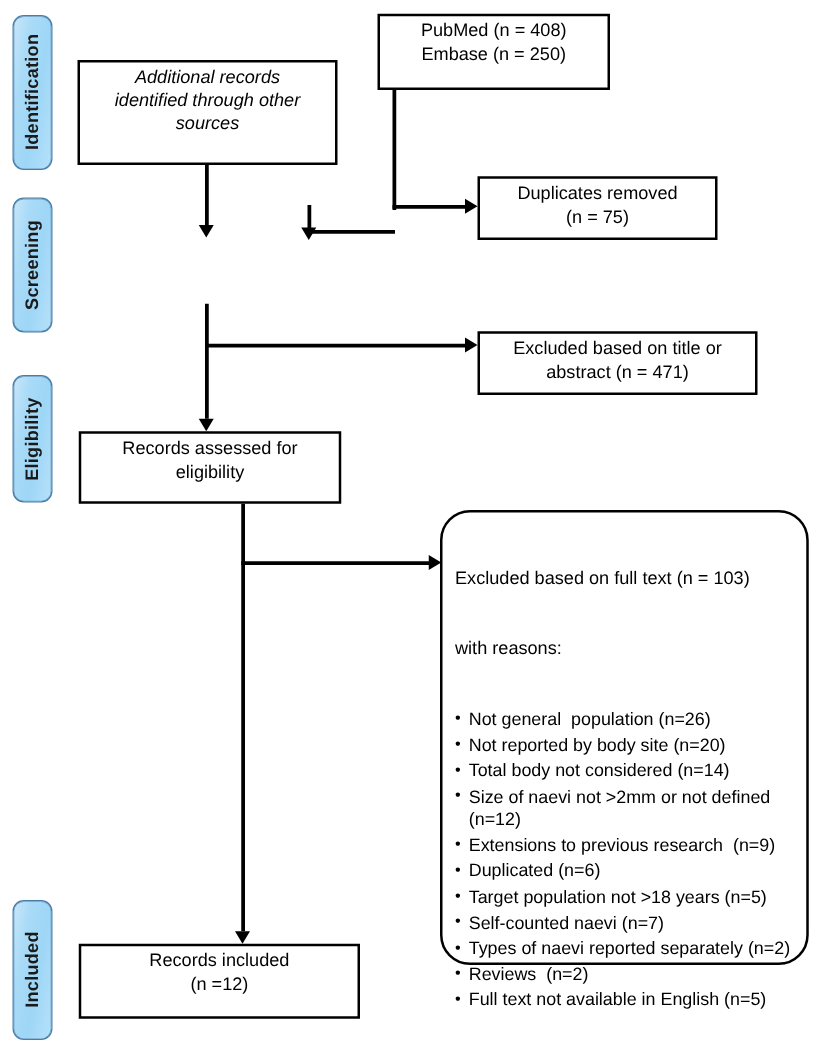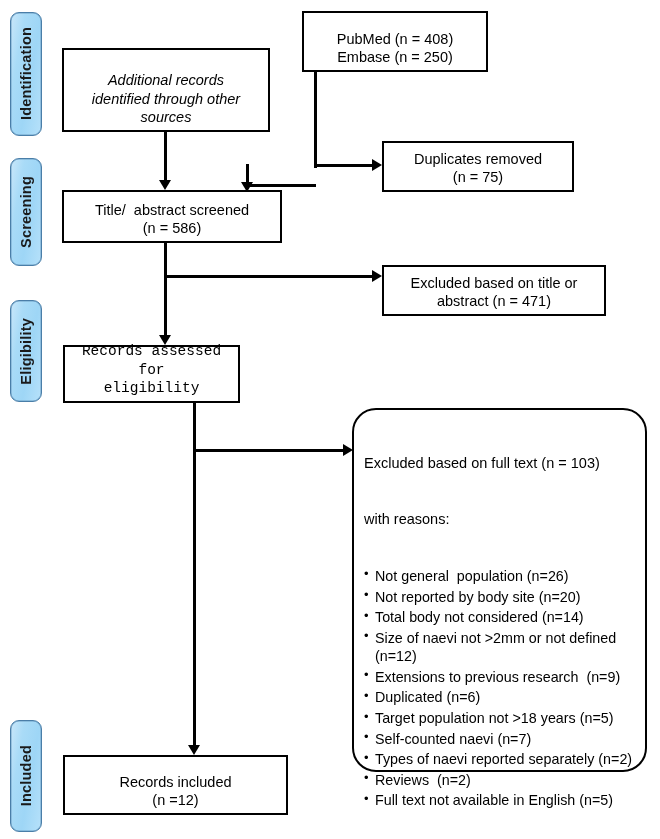--- a/index.html
+++ b/index.html
@@ -40,21 +40,21 @@
     white-space: nowrap;
   }
 
   
   .box {
     position: absolute;
     border: 2.5px solid #000000;
     background: #ffffff;
     box-sizing: border-box;
     display: flex;
-    align-items: flex-end;
+    align-items: flex-start;
     justify-content: center;
     text-align: center;
     font-size: 14.5px;
     color: #000000;
     line-height: 1.28;
     padding: 3px 6px;
   }
   .box .lines { width: 100%; }
   .box .lines div { white-space: pre-wrap; }
 
@@ -152,35 +152,29 @@
     </div>
   </div>
 
   <div class="box" style="left:382px; top:141px; width:192px; height:51px;">
     <div class="lines">
       <div>Duplicates removed</div>
       <div>(n = 75)</div>
     </div>
   </div>
 
-  <div class="box" style="left:62px; top:190px; width:220px; height:53px;">
-    <div class="lines">
-      <div>Title/  abstract screened</div>
-      <div>(n = 586)</div>
-    </div>
-  </div>
 
   <div class="box" style="left:382px; top:251px; width:224px; height:51px;margin-top:14px;">
     <div class="lines">
       <div>Excluded based on title or</div>
       <div>abstract (n = 471)</div>
     </div>
   </div>
 
-  <div class="box" style="left:63px; top:345px; width:177px; height:58px;font-family:Liberation Mono, monospace;">
+  <div class="box" style="left:63px; top:345px; width:210px; height:58px;">
     <div class="lines">
       <div>Records assessed for</div>
       <div>eligibility</div>
     </div>
   </div>
 
   <div class="box left-align" style="left:352px; top:408px; width:295px; height:364px;">
     <div class="lines" style="width:100%;">
       <div class="excl-head">
         <div>Excluded based on full text (n = 103)</div>

